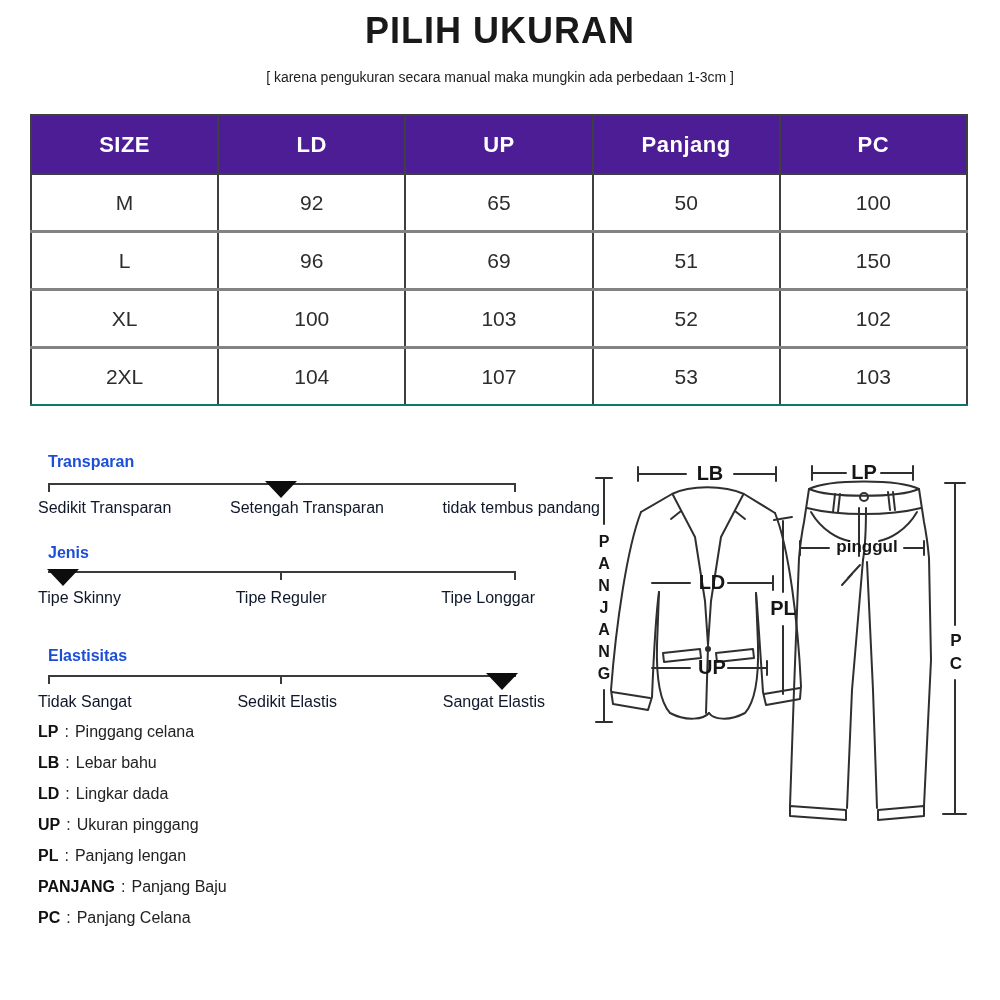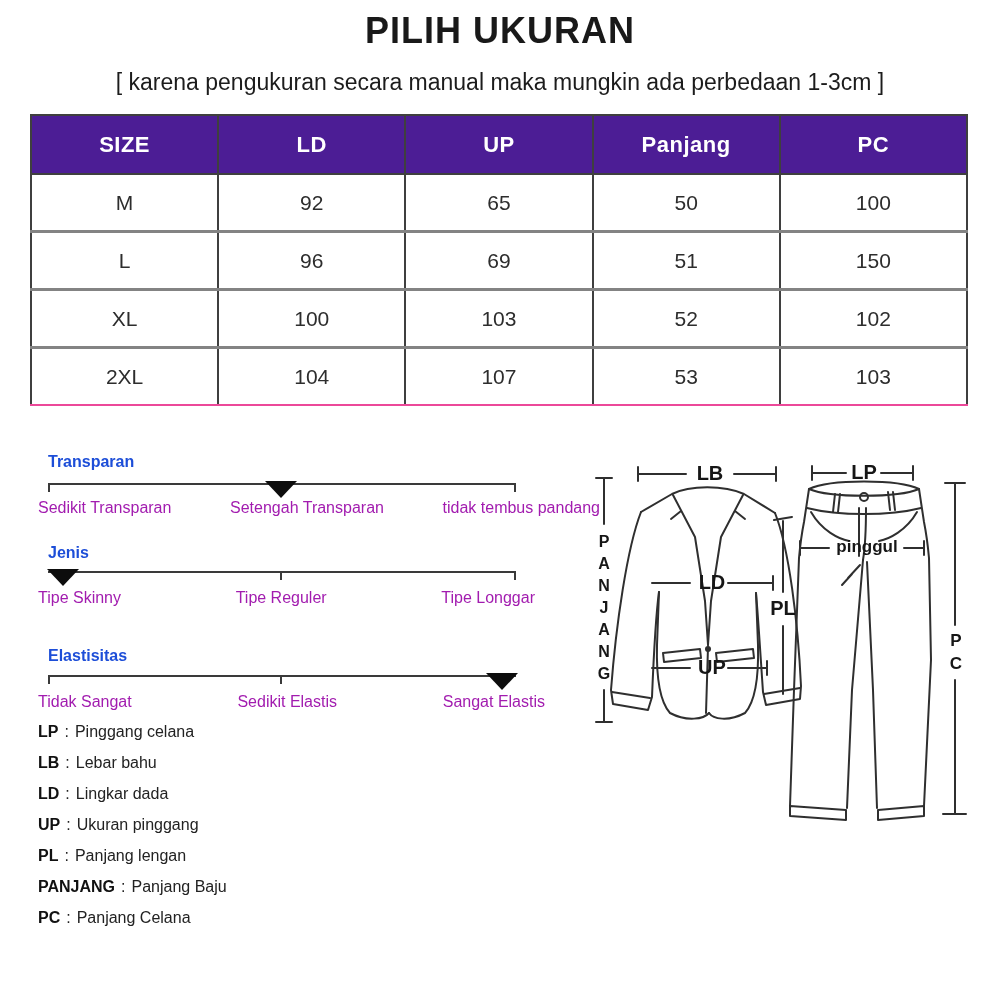--- a/index.html
+++ b/index.html
@@ -2,44 +2,44 @@
 <html><head>
 <meta charset="utf-8">
 <style>
   html,body { margin:0; padding:0; background:#ffffff; font-family:"Liberation Sans", sans-serif; }
   .canvas { position:relative; width:1000px; height:1000px; background:#ffffff; color:#1f1f1f; overflow:hidden; }
 
   
   .title { position:absolute; top:10px; left:0; width:100%; text-align:center;
            font-size:36px; font-weight:bold; letter-spacing:1px; color:#191919; }
   .subtitle { position:absolute; top:69px; left:0; width:100%; text-align:center;
-              font-size:23px; color:#1c1c1c; }
+              font-size:14px; color:#1c1c1c; }
 
   
   .size-table { position:absolute; left:30px; top:114px; width:938px;
                 border-collapse:collapse; table-layout:fixed; }
   .size-table th { background:#4c1d95; color:#ffffff; font-size:22px; font-weight:bold;
                    height:55px; border:2px solid #3f3f3f; letter-spacing:0.5px; }
   .size-table td { height:53px; text-align:center; font-size:21px; color:#2d2d2d;
                    border-left:2px solid #3f3f3f; border-right:2px solid #3f3f3f;
                    background:#ffffff; }
   .size-table tbody tr + tr td { border-top:3px solid #838383; }
   .size-table { border:2px solid #3f3f3f; }
-  .size-table tbody tr:last-child td { border-bottom:2px solid #ec4899; }
+  .size-table tbody tr:last-child td { border-bottom:2px solid #0f766e; }
 
   
   .slider-label { position:absolute; left:48px; font-weight:bold; font-size:16px; color:#1d4ed8; }
   .track { position:absolute; left:48px; width:468px; height:2px; background:#3a3a3a; }
   .tick { position:absolute; width:2px; height:9px; background:#3a3a3a; top:0; }
   .tick.left { left:0; } .tick.mid { left:232px; } .tick.right { right:0; }
   .tri { position:absolute; width:0; height:0; top:-2px;
          border-left:16px solid transparent; border-right:16px solid transparent;
          border-top:17px solid #0d0d0d; }
   .opt-row { position:absolute; left:38px; display:flex; justify-content:space-between;
-             font-size:16px; color:#a21caf; white-space:nowrap; }
+             font-size:16px; color:#0f172a; white-space:nowrap; }
 
   
   .legend { position:absolute; left:38px; top:716px; font-size:16px; color:#222; }
   .legend-row { height:31px; display:flex; align-items:center; white-space:nowrap; }
   .legend-abbr { font-weight:bold; color:#111; }
   .legend-sep { margin:0 6px; }
 
   
   .lineart { position:absolute; left:0; top:0; pointer-events:none; }
   .m-label { position:absolute; font-weight:bold; color:#161616; text-align:center; white-space:nowrap; }

